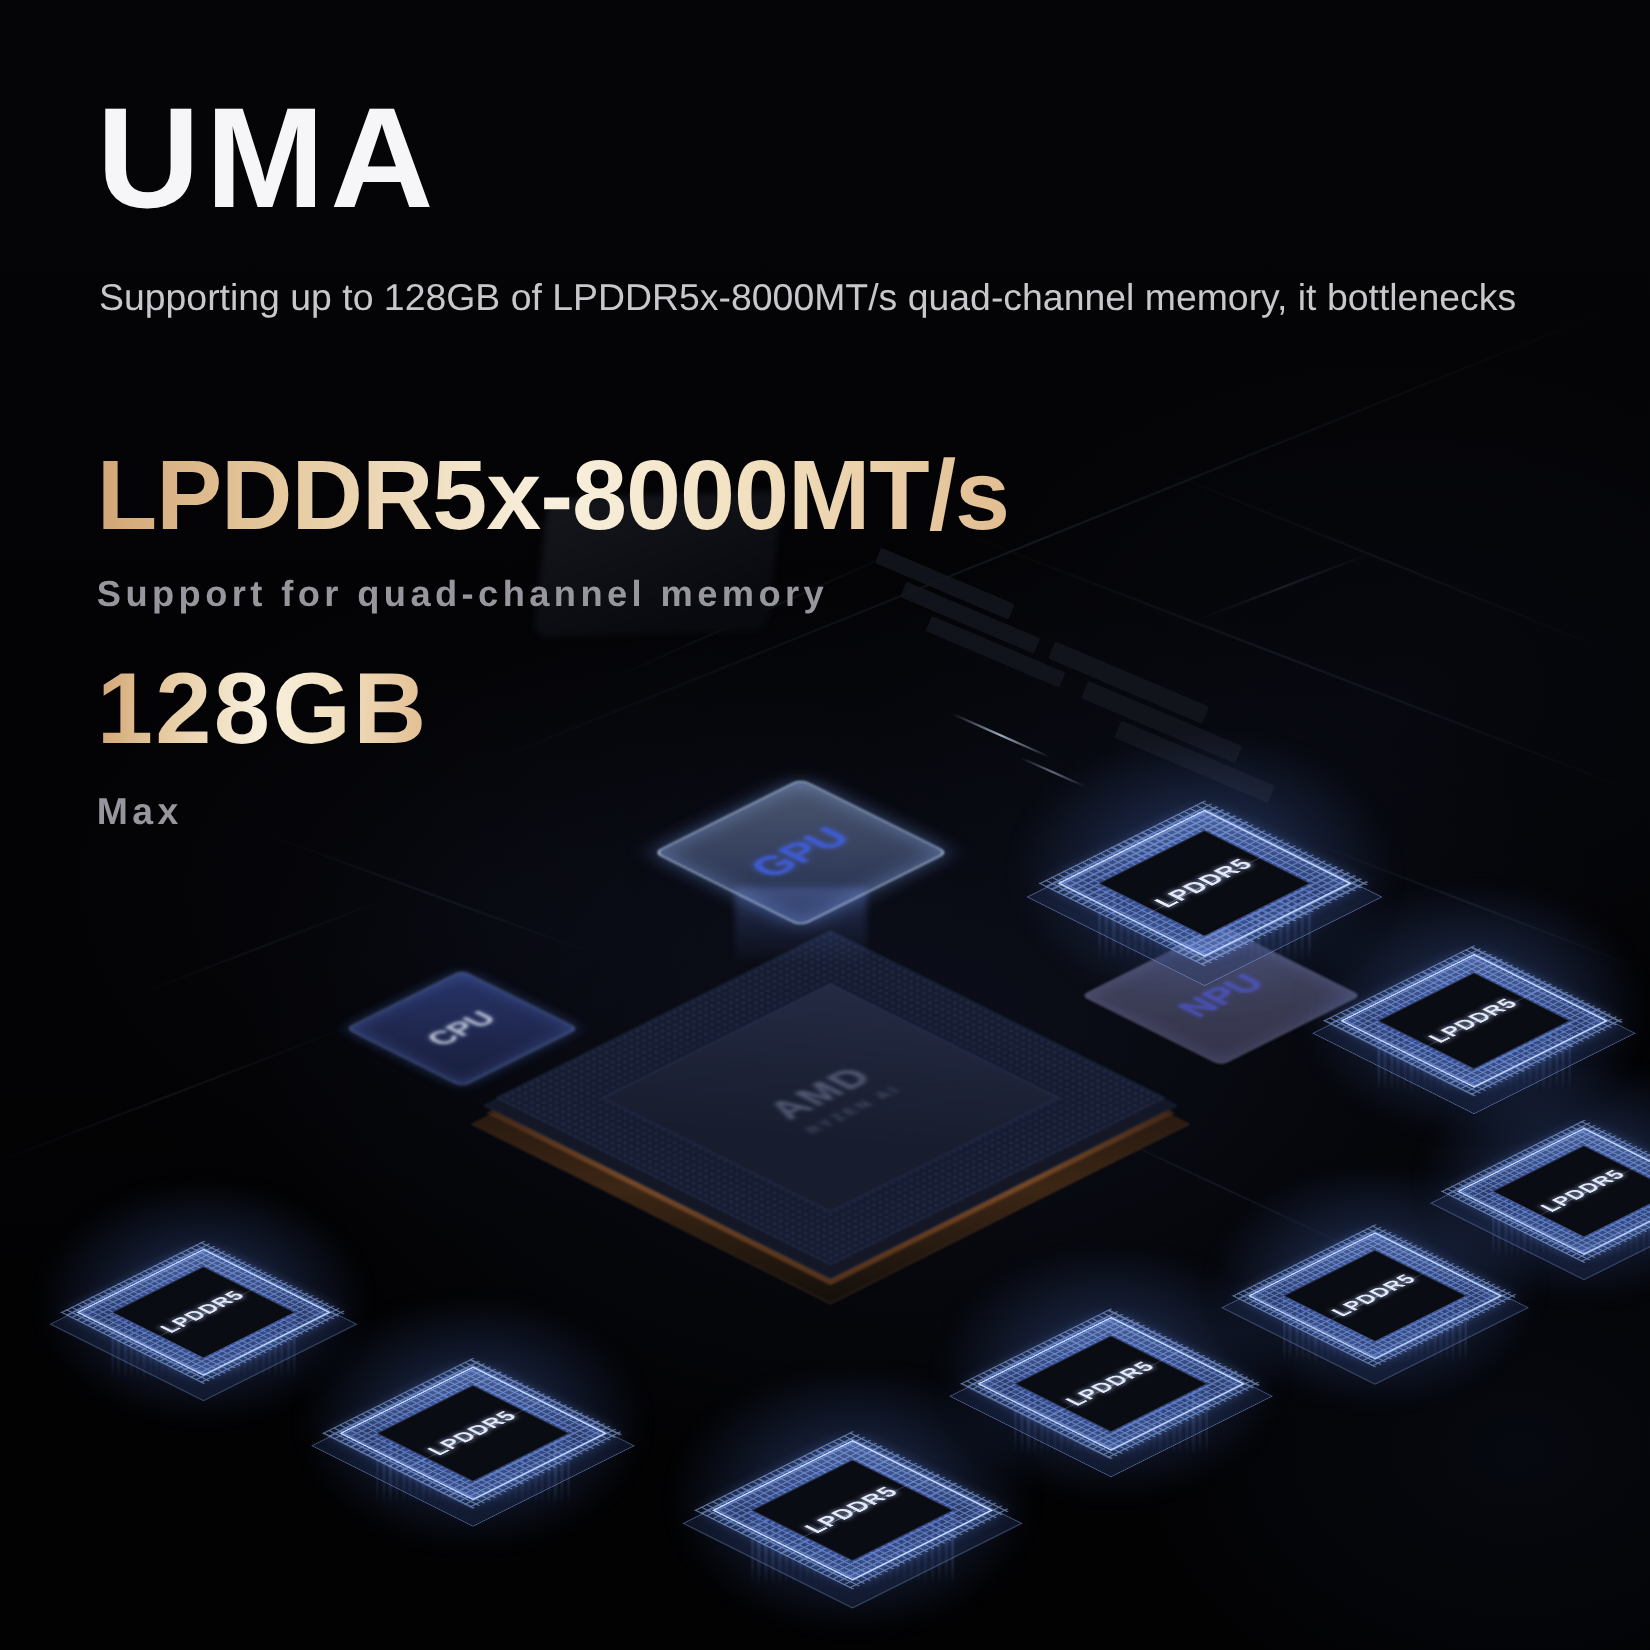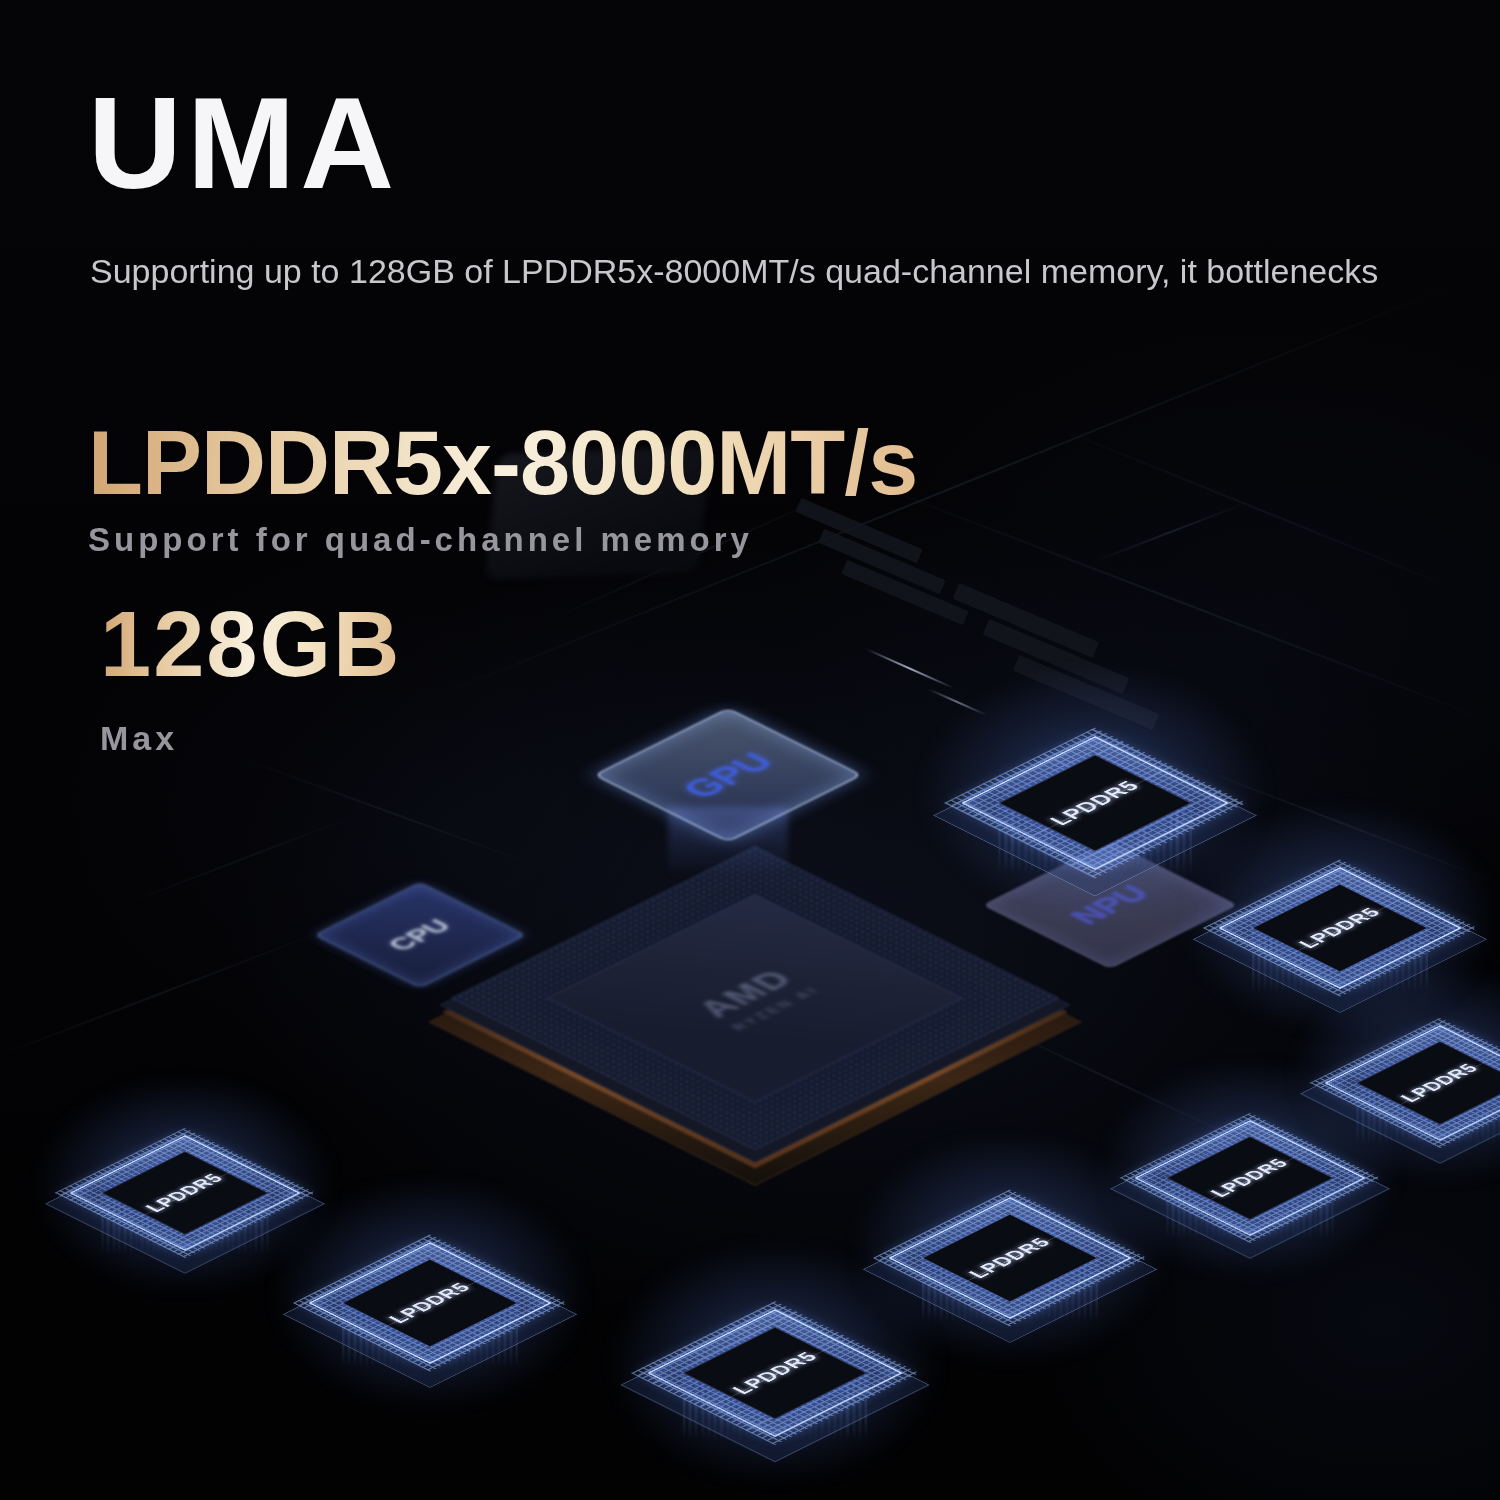--- a/index.html
+++ b/index.html
@@ -119,25 +119,25 @@
   .pr-brand{font-weight:bold;font-size:46px;color:rgba(158,168,200,.42);letter-spacing:2px;}
   .pr-series{font-weight:bold;font-size:18px;color:rgba(140,150,185,.35);letter-spacing:4px;margin-top:6px;}
   
   .copy{position:absolute;inset:0;z-index:5;}
   .title{position:absolute;left:88px;top:78px;font-weight:bold;font-size:130px;line-height:1;
     letter-spacing:5px;color:#f6f6f8;}
   .desc{position:absolute;left:90px;top:240px;font-size:34px;color:#c7c7cc;line-height:62px;font-weight:normal;}
   .gold{background:linear-gradient(92deg,#d2a575 0%,#e7cca3 22%,#f8f0de 50%,#f2e2c2 70%,#e2bd90 100%);
     -webkit-background-clip:text;background-clip:text;color:transparent;}
   .spec{position:absolute;left:88px;}
-  .spec-1{top:414px;}
-  .spec-2{top:594px;margin-left:12px;}
+  .spec-1{top:402px;}
+  .spec-2{top:594px;}
   .spec-value{font-weight:bold;font-size:90px;line-height:1.1;letter-spacing:-1px;}
   .spec-2 .spec-value{font-size:92px;letter-spacing:2px;}
-  .spec-caption{margin-top:8px;font-weight:bold;font-size:33px;letter-spacing:4px;color:#96969c;}
+  .spec-caption{margin-top:20px;font-weight:bold;font-size:33px;letter-spacing:4px;color:#96969c;}
   .spec-2 .spec-caption{margin-top:24px;font-size:34px;}
 </style>
 </head>
 <body>
 
 <div class="stage">
   <div class="bg-vignette"></div>
 
   <div class="trace tr1"></div>
   <div class="trace tr2"></div>

